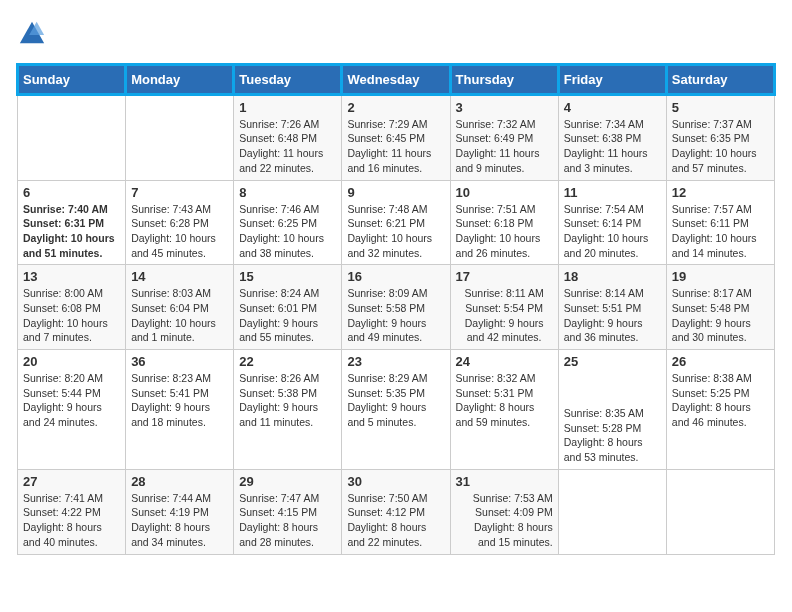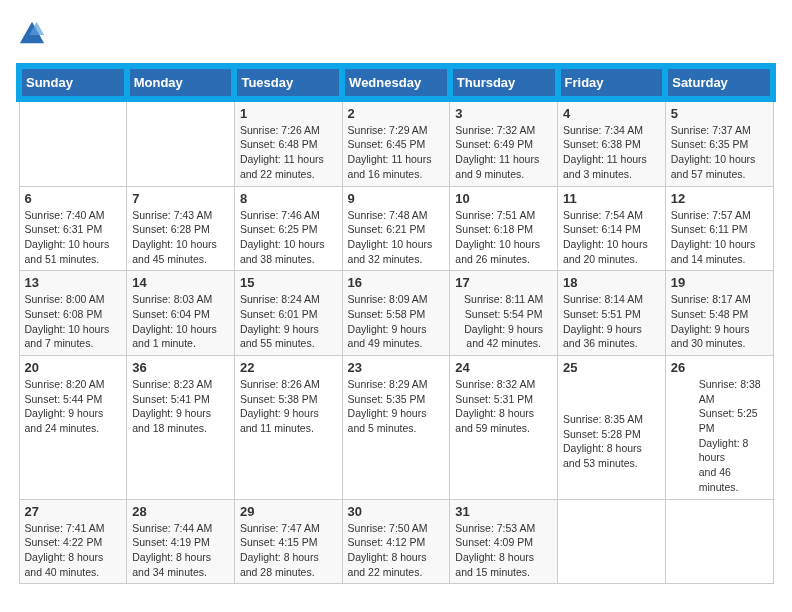--- a/index.html
+++ b/index.html
@@ -56,21 +56,21 @@
       border-collapse: collapse;
       table-layout: fixed;
     }
     thead th {
       background-color: #2a6db5;
       color: #fff;
       font-size: 13px;
       font-weight: bold;
       padding: 6px 4px;
       text-align: left;
-      border: 6px solid #0ea5e9;
+      border: 3px solid #0ea5e9;
     }
     tbody td {
       border: 1px solid #ccc;
       vertical-align: top;
       padding: 4px 5px;
       height: 80px;
       font-size: 11px;
       color: #333;
       background: #fff;
     }
@@ -165,21 +165,21 @@
           <span class="day-num">5</span>
           <div class="day-info" style="white-space: pre-line;">Sunrise: 7:37 AM
 Sunset: 6:35 PM
 Daylight: 10 hours
 and 57 minutes.</div>
         </td>
       </tr>
       <tr>
         <td>
           <span class="day-num">6</span>
-          <div class="day-info" style="white-space: pre-line;">Sunrise: 7:40 AM
+          <div class="day-info" style="white-space: pre-line; font-weight: bold;">Sunrise: 7:40 AM
 Sunset: 6:31 PM
 Daylight: 10 hours
 and 51 minutes.</div>
         </td>
         <td>
           <span class="day-num">7</span>
           <div class="day-info" style="white-space: pre-line;">Sunrise: 7:43 AM
 Sunset: 6:28 PM
 Daylight: 10 hours
 and 45 minutes.</div>
@@ -309,21 +309,21 @@
         </td>
         <td>
           <span class="day-num">25</span>
           <div class="day-info" style="white-space: pre-line; margin-top: 37px;">Sunrise: 8:35 AM
 Sunset: 5:28 PM
 Daylight: 8 hours
 and 53 minutes.</div>
         </td>
         <td>
           <span class="day-num">26</span>
-          <div class="day-info" style="white-space: pre-line; margin-left: 28px;">Sunrise: 8:38 AM
+          <div class="day-info" style="white-space: pre-line;">Sunrise: 8:38 AM
 Sunset: 5:25 PM
 Daylight: 8 hours
 and 46 minutes.</div>
         </td>
       </tr>
       <tr>
         <td>
           <span class="day-num">27</span>
           <div class="day-info" style="white-space: pre-line;">Sunrise: 7:41 AM
 Sunset: 4:22 PM
@@ -346,21 +346,21 @@
         </td>
         <td>
           <span class="day-num">30</span>
           <div class="day-info" style="white-space: pre-line;">Sunrise: 7:50 AM
 Sunset: 4:12 PM
 Daylight: 8 hours
 and 22 minutes.</div>
         </td>
         <td>
           <span class="day-num">31</span>
-          <div class="day-info" style="white-space: pre-line;">Sunrise: 7:53 AM
+          <div class="day-info" style="white-space: pre-line; text-align: right;">Sunrise: 7:53 AM
 Sunset: 4:09 PM
 Daylight: 8 hours
 and 15 minutes.</div>
         </td>
         <td class="empty-cell"></td>
         <td class="empty-cell"></td>
       </tr>
     </tbody>
 </table>
 

